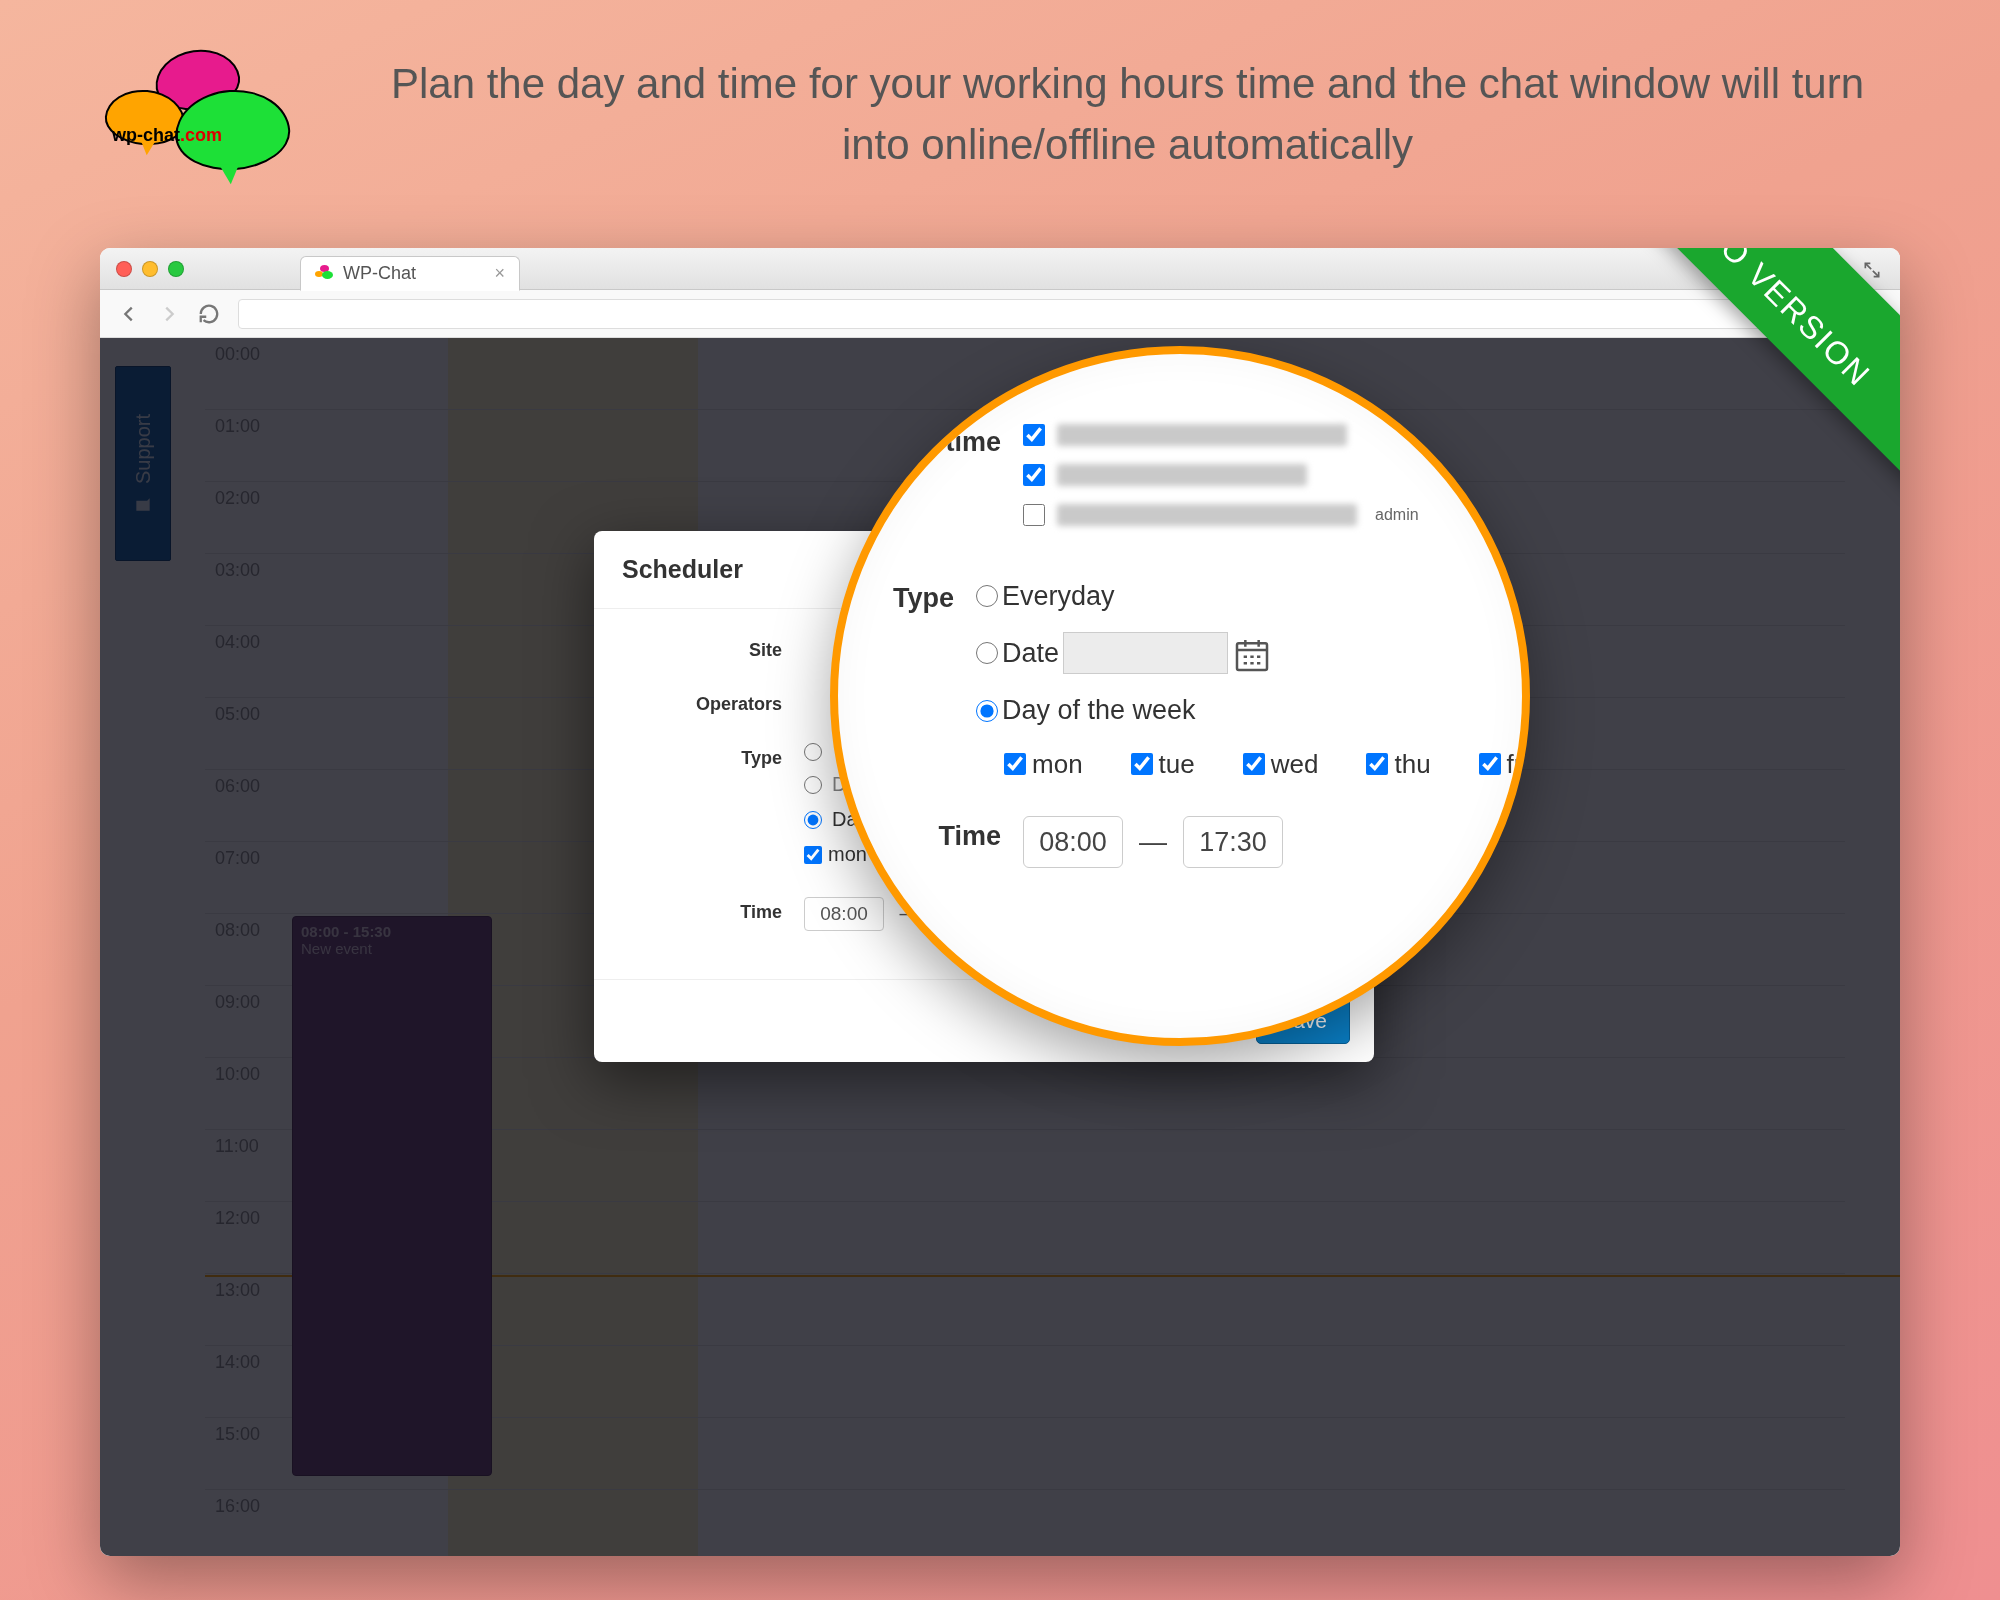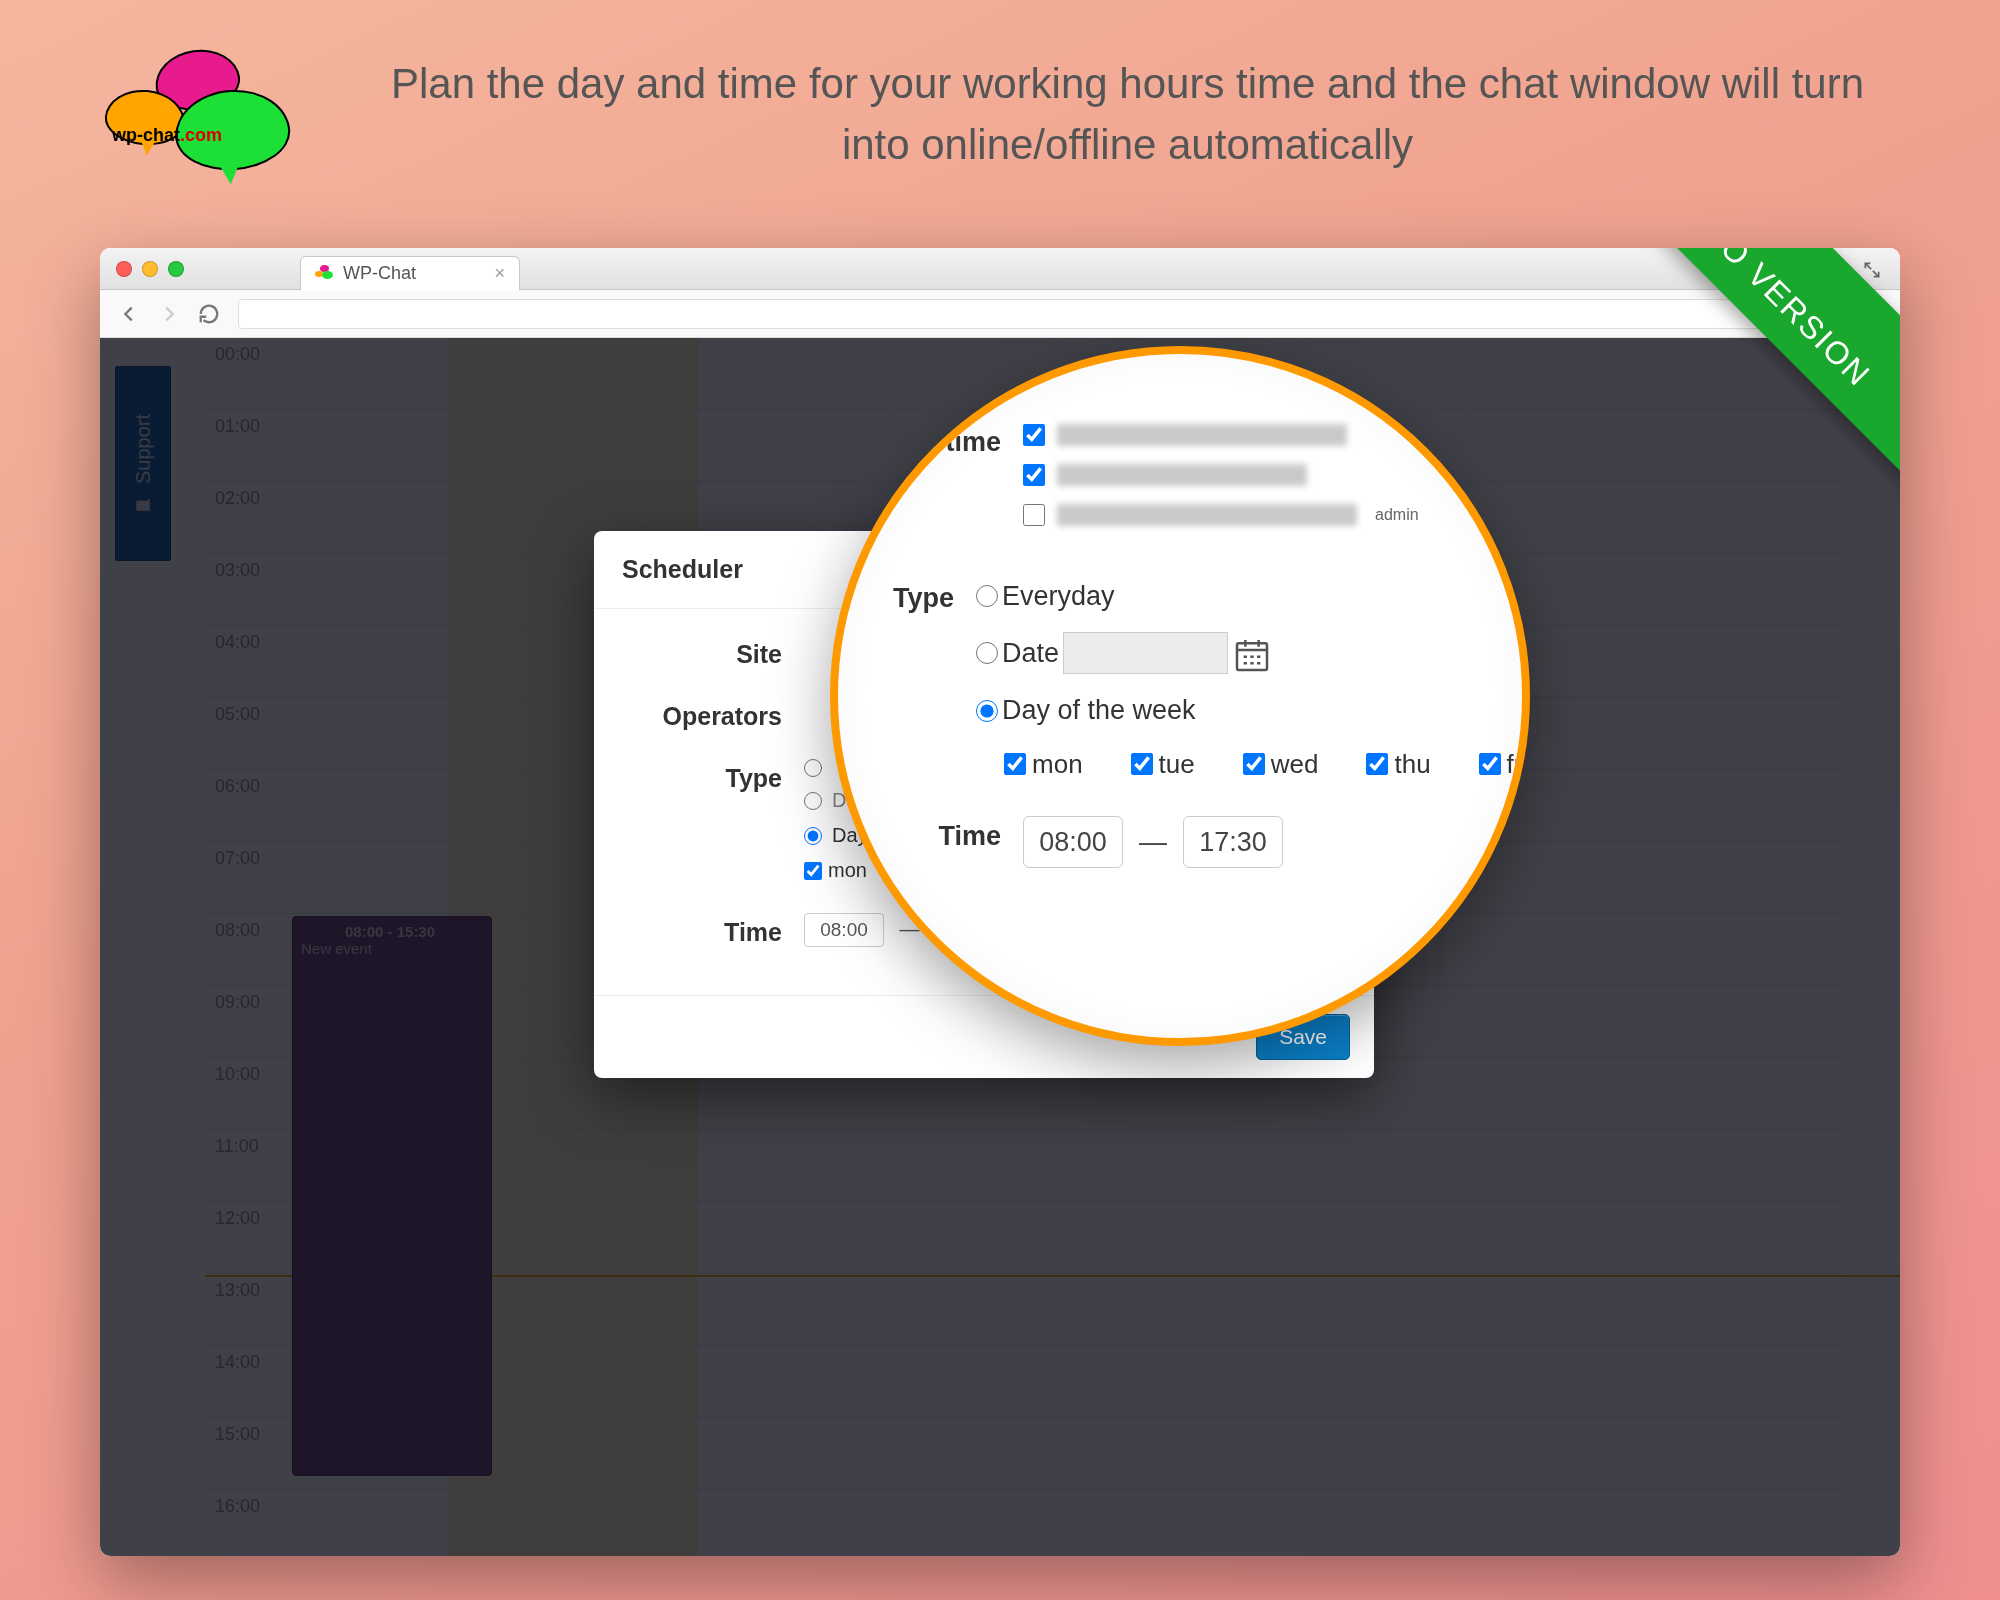--- a/index.html
+++ b/index.html
@@ -92,33 +92,33 @@
   .time-rest { flex:1; position:relative;}
   .midday-line { position:absolute; left:105px; right:0; height:2px; background:#ffa400; top:937px; z-index:1;}
   .yellow-col { position:absolute; top:0; left:348px; width:250px; height:100%; background:#fff3c9; z-index:0;}
 
   .event-block {
     position:absolute; z-index:1; top:578px; left:192px;
     width:200px; height:560px;
     background:#6a3d73; border:1px solid #4d2a55; border-radius:4px;
     color:#d9c6dc; font-size:15px; padding:6px 8px;
   }
-  .event-block .ev-time{font-weight:bold;margin-left:44px;}
+  .event-block .ev-time{font-weight:bold;}
 
   
   .modal {
     position:absolute; z-index:5;
     top:193px; left:494px; width:780px;
     background:#fff; border-radius:8px;
     box-shadow:0 18px 60px rgba(0,0,0,0.5);
   }
   .modal-header { padding:24px 28px; font-size:25px; font-weight:bold; color:#333; border-bottom:1px solid #eee;}
   .modal-body { padding:26px 30px 20px; border-bottom:1px solid #eee;}
   .form-row { display:flex; align-items:flex-start; margin-bottom:28px;}
-  .form-label { width:180px; text-align:right; padding-right:22px; font-size:25px; font-weight:bold; color:#333; padding-top:5px;}
+  .form-label { width:180px; text-align:right; padding-right:22px; font-size:18px; font-weight:bold; color:#333; padding-top:5px;}
   .form-field { flex:1; font-size:20px; color:#333;}
   .radio-line { margin-bottom:12px; display:flex; align-items:center; gap:10px;}
   .ck { display:inline-flex; align-items:center; gap:6px; margin-right:14px;}
   .admin-tag { font-size:16px; color:#666; margin-left:6px;}
 
   .time-input { width:80px; height:34px; border:1px solid #ccc; border-radius:4px; text-align:center; font-size:19px; color:#555;}
   .time-sep { margin:0 10px; color:#555; font-size:20px;}
 
   .modal-footer { padding:18px 24px; text-align:right;}
   .save-btn {

